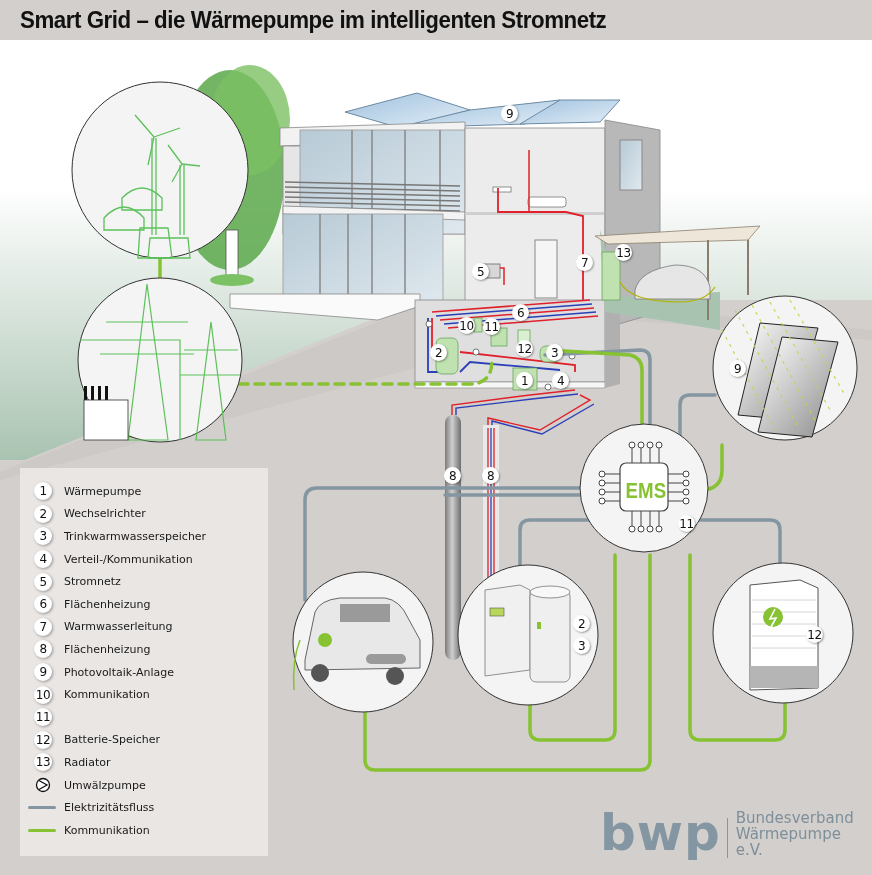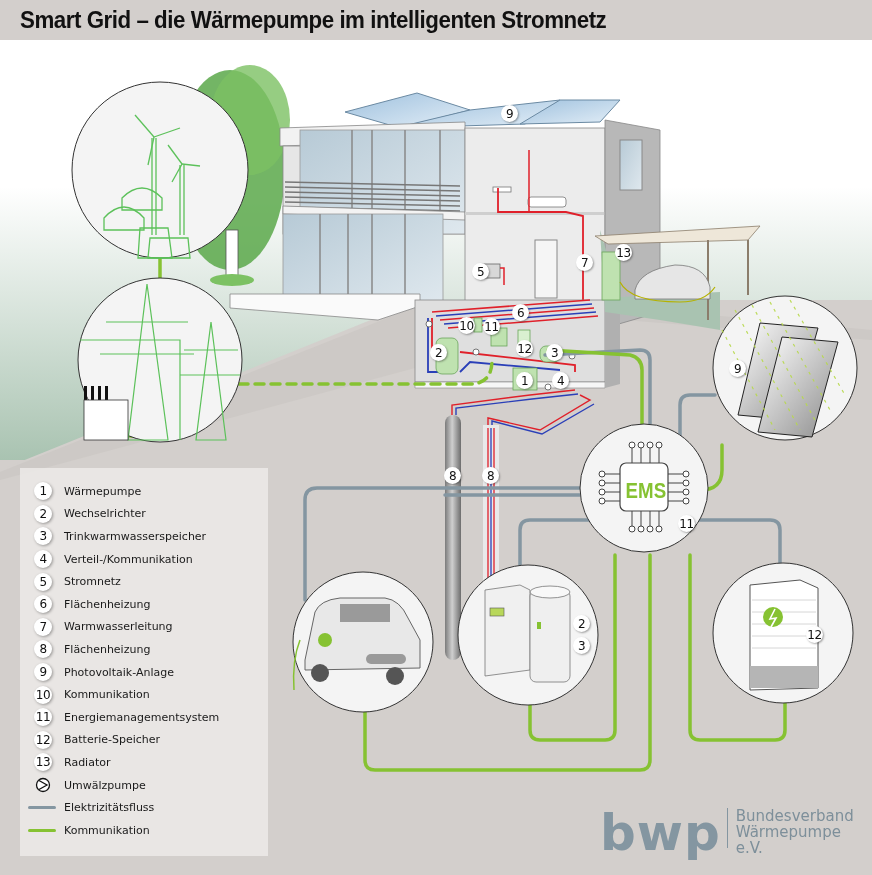--- a/index.html
+++ b/index.html
@@ -23,21 +23,21 @@
   .legend-item { display: flex; align-items: center; height: 22.6px; }
   .badge {
     width: 18px; height: 18px; border-radius: 50%; background: #fff;
     box-shadow: 1px 1px 3px rgba(0,0,0,0.35);
     font-size: 12px; color: #111; display: flex; align-items: center; justify-content: center;
     flex: 0 0 18px; margin-right: 12px; letter-spacing: -0.5px;
   }
   .pump-sym { flex: 0 0 18px; margin-right: 12px; display:flex; align-items:center; justify-content:center; }
   .line-sym { flex: 0 0 28px; height: 3px; margin: 0 8px 0 -6px; border-radius: 2px; }
   .legend-label { font-size: 11px; color: #1a1a1a; white-space: nowrap; }
-  .logo { position: absolute; left: 600px; top: 808px; display: flex; align-items: flex-start; }
+  .logo { position: absolute; left: 600px; top: 808px; display: flex; align-items: flex-end; }
   .logo-mark {
     font-family: "DejaVu Sans", sans-serif; font-weight: bold; font-size: 50px;
     color: #8496a1; letter-spacing: 1px; line-height: 1;
   }
   .logo-sep { width: 1px; height: 40px; background: #8496a1; margin: 0 8px 0 6px; }
   .logo-text { font-size: 15px; color: #7d8f9a; line-height: 16px; }
   .num-label {
     position: absolute; font-size: 12px; color:#111; background:#fff; border-radius:50%;
     width: 17px; height: 17px; display:flex; align-items:center; justify-content:center;
     box-shadow: 1px 1px 2px rgba(0,0,0,0.35); letter-spacing:-0.5px;
@@ -398,21 +398,20 @@
     <li class="legend-item">
         <span class="badge">9</span>
         <span class="legend-label">Photovoltaik-Anlage</span>
       </li>
     <li class="legend-item">
         <span class="badge">10</span>
         <span class="legend-label">Kommunikation</span>
       </li>
     <li class="legend-item">
         <span class="badge">11</span>
-        <span class="legend-label">Energiemanagementsystem</span>
       </li>
     <li class="legend-item">
         <span class="badge">12</span>
         <span class="legend-label">Batterie-Speicher</span>
       </li>
     <li class="legend-item">
         <span class="badge">13</span>
         <span class="legend-label">Radiator</span>
       </li>
     <li class="legend-item">

